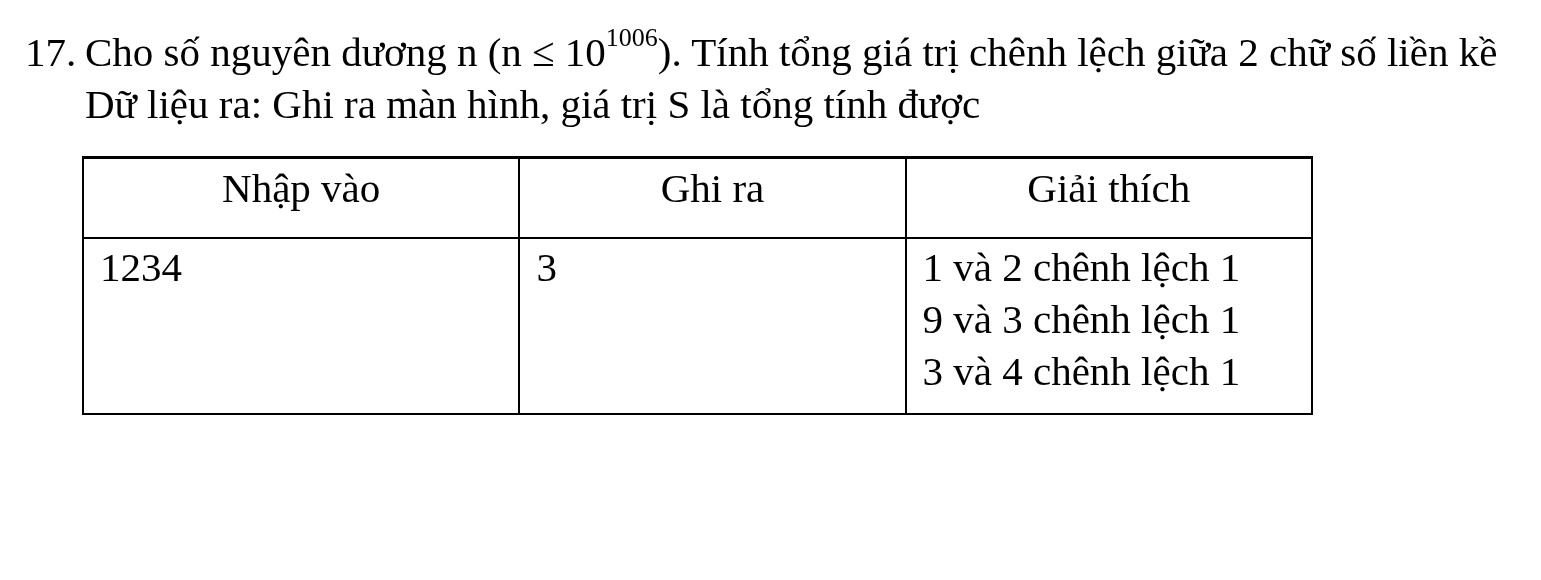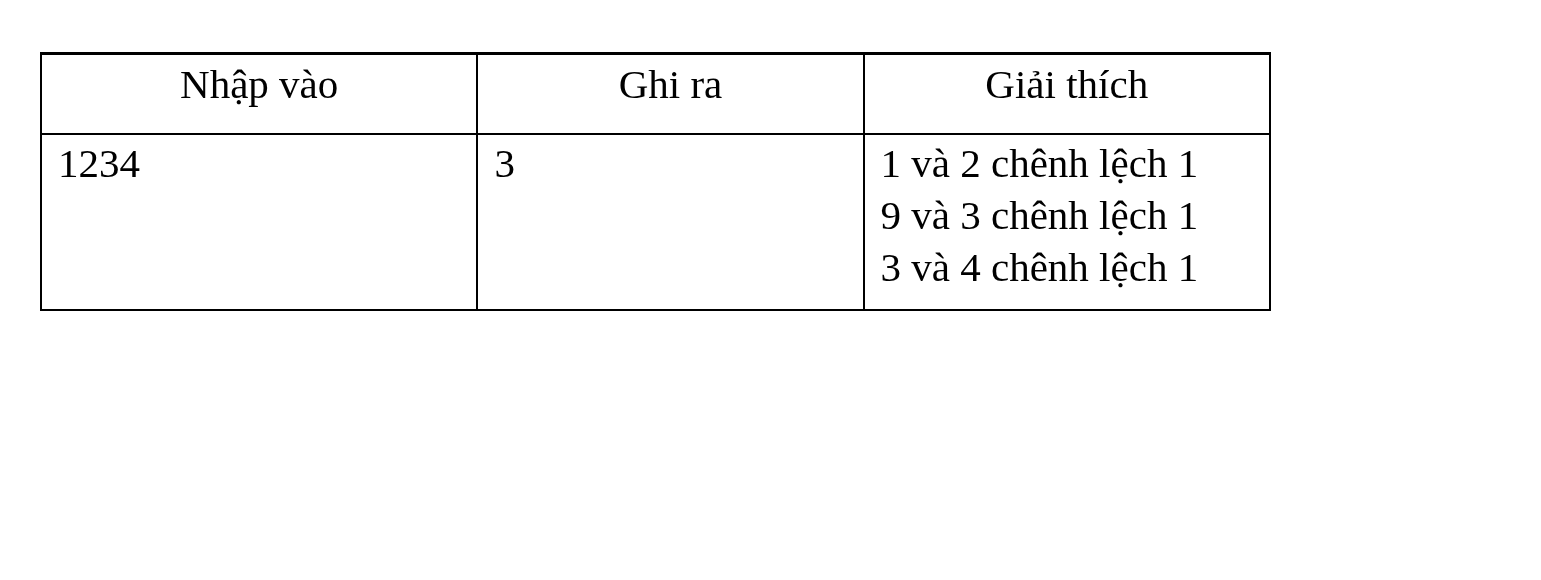--- a/index.html
+++ b/index.html
@@ -30,21 +30,21 @@
     position: absolute;
     left: -60px;
   }
   .sup {
     font-size: 26px;
     vertical-align: 20px;
     line-height: 0;
   }
   .var-italic { font-style: italic; }
   table.example {
-    margin-left: 40px;
+    margin-left: 82px;
     margin-top: 26px;
     border-collapse: collapse;
     table-layout: fixed;
     width: 1231px;
     font-size: 41px;
     line-height: 52px;
   }
   table.example, table.example th, table.example td {
     border: 2px solid #000000;
   }
@@ -67,23 +67,27 @@
   .col-expl   { width: 380px; }
   .expl-line { height: 52px; white-space: nowrap; }
 </style>
 </head>
 <body>
 
 <div class="page">
 
   <div class="problem">
 
+    <div class="line">
+      <span class="num">17.</span><span>Cho số nguyên dương n (n ≤ 10</span><sup class="sup">1006</sup><span>). Tính tổng giá trị chênh lệch giữa 2 chữ số liền kề</span>
+    </div>
 
 
 
+    <div class="line">Dữ liệu ra: Ghi ra màn hình, giá trị S là tổng tính được</div>
 
 
   </div>
 
   <table class="example">
     <thead>
       <tr>
         <th class="col-input">Nhập vào</th>
         <th class="col-output">Ghi ra</th>
         <th class="col-expl">Giải thích</th>

